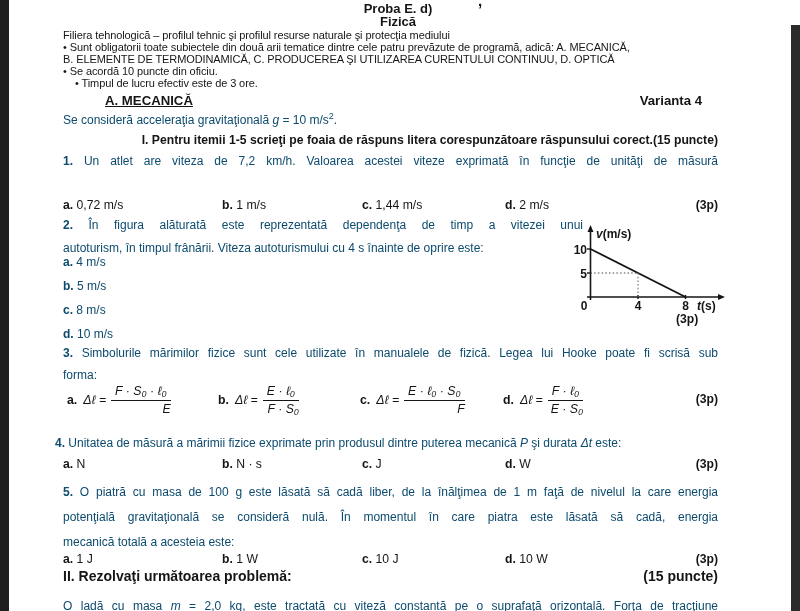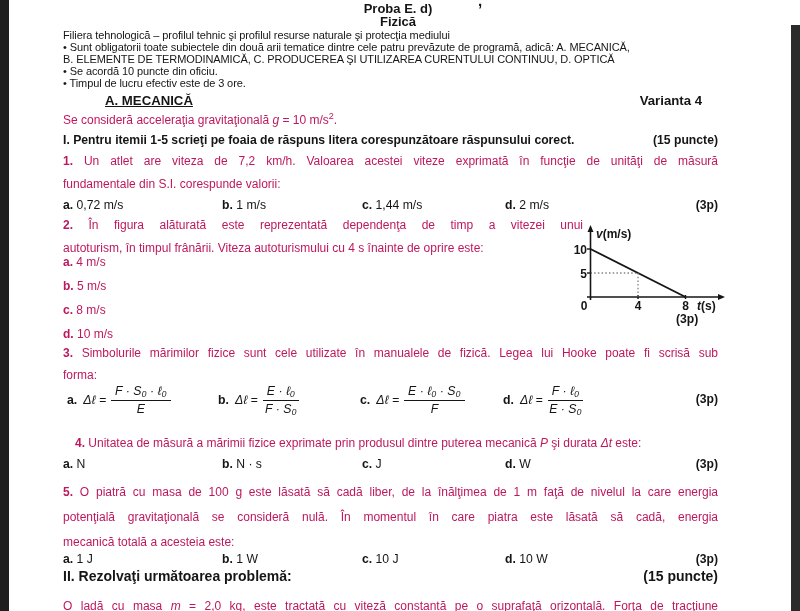--- a/index.html
+++ b/index.html
@@ -13,36 +13,36 @@
   .b { font-weight:bold; }
   .i { font-style:italic; }
   .edge-left  { left:0; top:0; width:9px; height:611px; background:#1f1f1f; }
   .edge-right { left:791px; top:25px; width:9px; height:586px; background:#2b2b2b; }
   .artifact { left:478px; top:-8px; font-size:15px; font-weight:bold; }
   .title { left:0; top:2px; width:748px; text-align:center; font-size:13px; font-weight:bold; line-height:13px;padding-left:48px; }
   .notice { font-size:11px; letter-spacing:-0.1px; white-space:nowrap; color:#161616; }
   .sectionrow { left:63px; top:93px; width:655px; }
   .section-title { position:absolute; left:42px; top:0; font-size:13.2px; font-weight:bold; text-decoration:underline; }
   .variant { position:absolute; right:16px; top:0; font-size:13.2px; font-weight:bold; }
-  .bodyline { font-size:12px; color:#be185d; }
+  .bodyline { font-size:12px; color:#0c4a6e; }
   .nw { white-space:nowrap; }
   .just { text-align:justify; text-align-last:justify; width:655px; }
   .just520 { text-align:justify; text-align-last:justify; width:520px; }
   .headrow { left:63px; width:655px; display:flex; justify-content:space-between; font-size:12.2px; font-weight:bold; }
   .optrow { left:63px; width:655px; height:16px; font-size:12.2px; }
   .optrow .o1 { position:absolute; left:0; }
   .optrow .o2 { position:absolute; left:159px; }
   .optrow .o3 { position:absolute; left:299px; }
   .optrow .o4 { position:absolute; left:442px; }
   .pts { position:absolute; right:0; top:0; font-weight:bold; font-size:12.2px; }
   .frow { left:63px; top:372px; width:655px; height:56px; }
   .fitem { position:absolute; top:0; height:56px; display:flex; align-items:center; font-size:12.3px; }
   .fitem .lbl { font-weight:bold; margin-right:6px; }
   .flhs { font-style:italic; margin-right:5px; }
-  .frac { display:inline-flex; flex-direction:column; align-items:center; font-style:italic; line-height:15px; }
+  .frac { display:inline-flex; flex-direction:column; align-items:flex-end; font-style:italic; line-height:15px; }
   .frac .num { padding:0 4px 1px; border-bottom:1px solid #151515; }
   .frac .den { padding-top:1px; }
   .fpts { position:absolute; right:0; top:20px; font-weight:bold; font-size:12.2px; }
   sup.sq { font-size:9px; vertical-align:super; }
   .graph-svg { left:563px; top:224px; }
   .graph-svg text { font-family:"Liberation Sans","DejaVu Sans",sans-serif; font-weight:bold; fill:#151515; }
 </style>
 </head>
 <body>
 
@@ -53,40 +53,39 @@
 
   <div class="abs title">
     <div>Proba E. d)</div>
     <div>Fizică</div>
   </div>
 
   <div class="abs notice" style="left:63px; top:29px;">Filiera tehnologică – profilul tehnic şi profilul resurse naturale şi protecţia mediului</div>
   <div class="abs notice" style="left:63px; top:41px;">• Sunt obligatorii toate subiectele din două arii tematice dintre cele patru prevăzute de programă, adică: A. MECANICĂ,</div>
   <div class="abs notice" style="left:63px; top:52.5px;">B. ELEMENTE DE TERMODINAMICĂ, C. PRODUCEREA ŞI UTILIZAREA CURENTULUI CONTINUU, D. OPTICĂ</div>
   <div class="abs notice" style="left:63px; top:64.5px;">• Se acordă 10 puncte din oficiu.</div>
-  <div class="abs notice" style="left:63px; top:76.5px;">• Timpul de lucru efectiv este de 3 ore.</div>
+  <div class="abs notice" style="left:75px; top:76.5px;">• Timpul de lucru efectiv este de 3 ore.</div>
 
   <div class="abs sectionrow">
     <span class="section-title">A. MECANICĂ</span>
     <span class="variant">Varianta 4</span>
   </div>
 
   <div class="abs bodyline nw" style="left:63px; top:111px;">
     <span>Se consideră acceleraţia gravitaţională </span><span class="i">g</span><span> = 10 m/s</span><sup class="sq">2</sup><span>.</span>
   </div>
 
-  <div class="abs headrow" style="top:133px;">
+  <div class="abs headrow" style="top:133px;justify-content:flex-end;">
     <span>I. Pentru itemii 1-5 scrieţi pe foaia de răspuns litera corespunzătoare răspunsului corect.</span>
     <span>(15 puncte)</span>
   </div>
 
   <div class="abs bodyline just" style="left:63px; top:154px;">
     <span class="b">1.</span> <span>Un atlet are viteza de 7,2 km/h. Valoarea acestei viteze exprimată în funcţie de unităţi de măsură</span>
   </div>
-  <div class="abs bodyline nw" style="left:63px; top:177px;">fundamentale din S.I. corespunde valorii:</div>
   <div class="abs optrow" style="top:198px;">
     <span class="o1"><span class="b">a.</span> <span>0,72 m/s</span></span>
     <span class="o2"><span class="b">b.</span> <span>1 m/s</span></span>
     <span class="o3"><span class="b">c.</span> <span>1,44 m/s</span></span>
     <span class="o4"><span class="b">d.</span> <span>2 m/s</span></span>
     <span class="pts">(3p)</span>
   </div>
 
   <div class="abs bodyline just520" style="left:63px; top:218px;">
     <span class="b">2.</span> <span>În figura alăturată este reprezentată dependenţa de timp a vitezei unui</span>
@@ -157,21 +156,21 @@
       <span class="lbl">d.</span>
       <span class="flhs">Δℓ =</span>
       <span class="frac">
           <span class="num">F · ℓ₀</span>
           <span class="den">E · S₀</span>
         </span>
     </span>
     <span class="fpts">(3p)</span>
   </div>
 
-  <div class="abs bodyline nw" style="left:75px; top:436px;">
+  <div class="abs bodyline nw" style="left:55px; top:436px;">
     <span class="b">4.</span> <span>Unitatea de măsură a mărimii fizice exprimate prin produsul dintre puterea mecanică </span><span class="i">P</span><span> şi durata </span><span class="i">Δt</span><span> este:</span>
   </div>
   <div class="abs optrow" style="top:457px;">
     <span class="o1"><span class="b">a.</span> <span>N</span></span>
     <span class="o2"><span class="b">b.</span> <span>N · s</span></span>
     <span class="o3"><span class="b">c.</span> <span>J</span></span>
     <span class="o4"><span class="b">d.</span> <span>W</span></span>
     <span class="pts">(3p)</span>
   </div>
 

